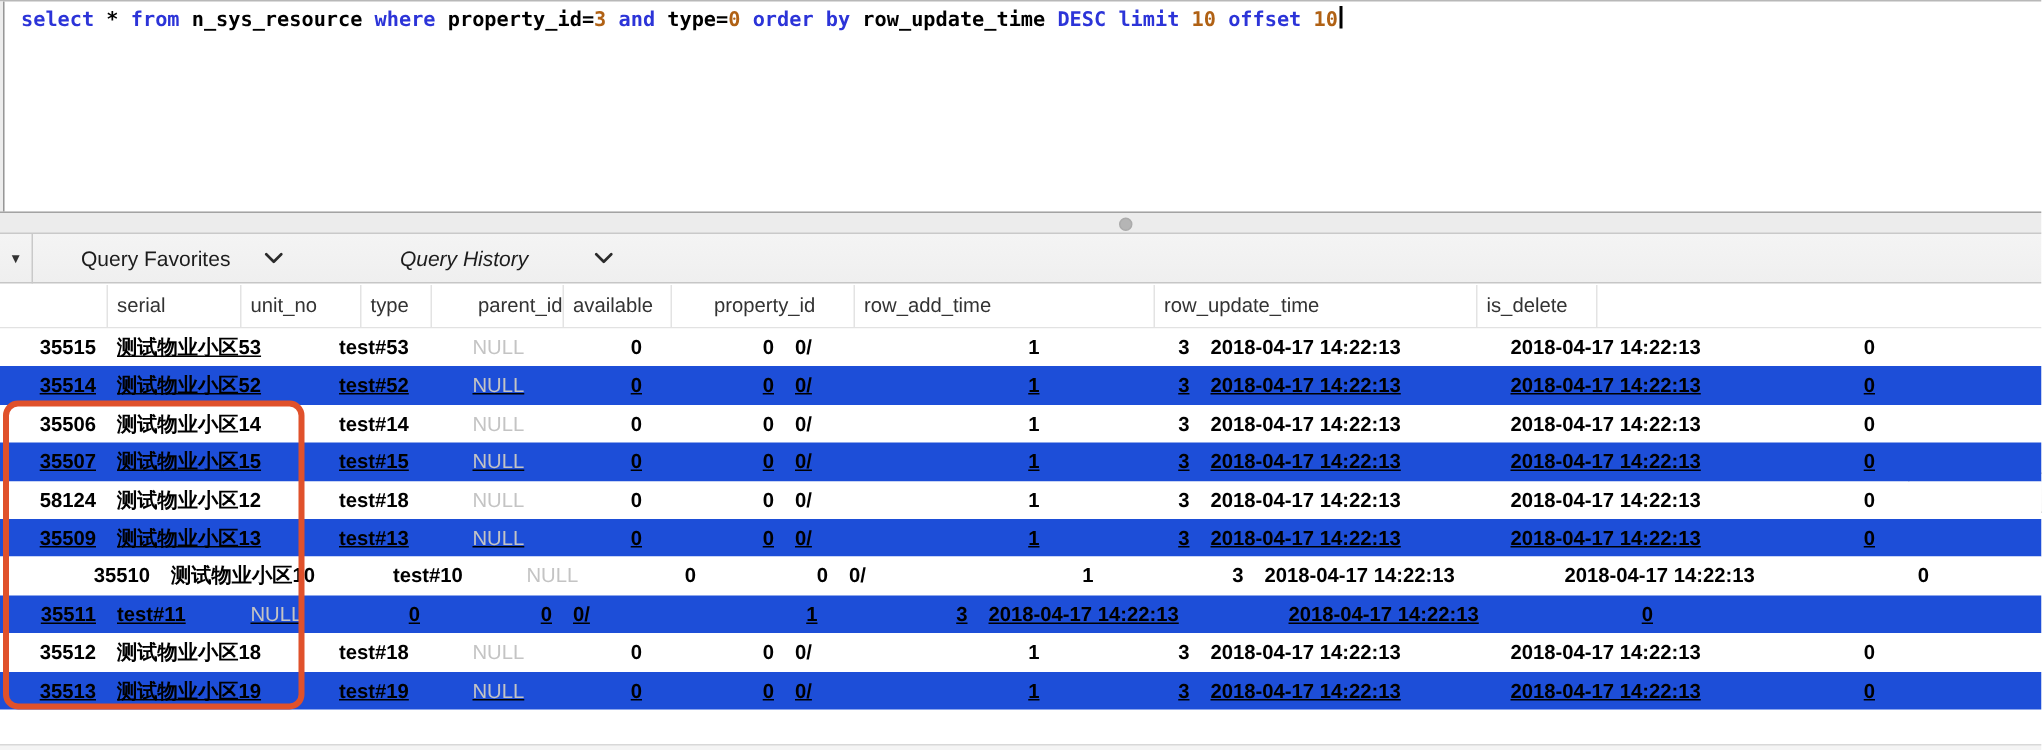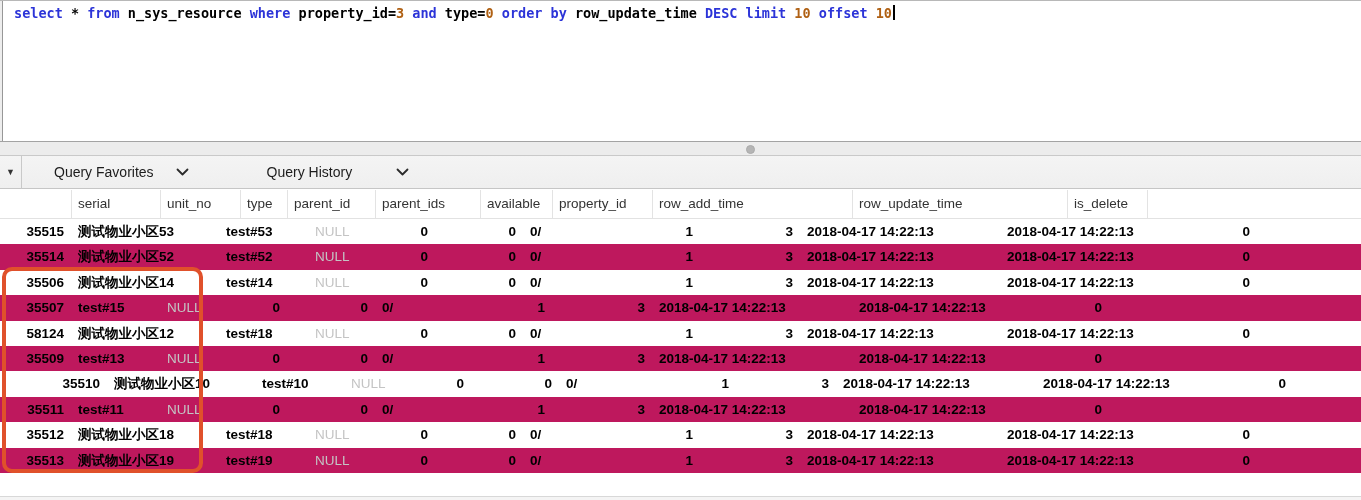--- a/index.html
+++ b/index.html
@@ -28,37 +28,37 @@
                   border-radius:50%; background:#b5b5b5; border:1px solid #ababab; }
 
   
   .toolbar { position:absolute; left:0; top:156px; width:1361px; height:33px;
              background:linear-gradient(#f4f4f4,#efefef); border-bottom:1px solid #c6c6c6;
              display:flex; align-items:center; }
   .tri-cell { width:22px; height:33px; display:flex; align-items:center; justify-content:center;
               border-right:1px solid #c9c9c9; font-size:9px; color:#333; }
   .tb-item { display:flex; align-items:center; font-size:14px; color:#1c1c1c; cursor:default; }
   .tb-fav { margin-left:32px;align-items:center; }
-  .tb-hist { margin-left:78px; }
+  .tb-hist { margin-left:78px;font-style:italic; }
   .chev { margin-left:22px; display:inline-flex; }
   .tb-hist .chev { margin-left:44px; }
   .run-btn { position:absolute; left:1272px; top:159px; width:170px; height:27px;
              background:linear-gradient(#fdfdfd,#f1f1f1); border:1px solid #a9a9a9;
              border-radius:5px; font-size:14px; color:#111; text-align:left;
              padding-left:70px; line-height:25px; }
 
   
   .results { position:absolute; left:0; top:190px; width:1361px; }
   .thead { display:flex; height:29px; background:#fff; border-bottom:1px solid #e2e2e2; }
   .hcell { height:28px; line-height:28px; font-size:13.5px; color:#333;
            padding-left:6px; border-right:1px solid #e3e3e3; overflow:hidden; white-space:nowrap; }
   .hcell.align-right { }
   .hcell-filler { flex:1; border-right:none; }
   .trow { display:flex; height:25.4px; background:#fff; }
-  .trow.striped { background:#be185d; }
+  .trow.striped { background:#1d4ed8;text-decoration:underline; }
   .tcell { height:25.4px; line-height:25.4px; font-size:13.5px; font-weight:bold; color:#000;
            padding-left:6px; overflow:hidden; white-space:nowrap; }
   .tcell.align-right { text-align:right; padding-right:8px; padding-left:18px; }
   .tcell.col-is_delete { padding-right:46px; }
   .tcell.null-val { color:#c4c4c4; font-weight:normal; }
 
   
   .highlight-box { position:absolute; left:2px; top:267px; width:201px; height:206px;
                    border:4.5px solid #e0512b; border-radius:10px; pointer-events:none; }
 
@@ -102,33 +102,32 @@
     </div>
     <button class="run-btn">Ru</button>
   </div>
 
   <div class="results">
     <div class="thead">
         <div class="hcell align-right" style="width: 72px;"></div>
         <div class="hcell align-left" style="width: 89px;">serial</div>
         <div class="hcell align-left" style="width: 80px;">unit_no</div>
         <div class="hcell align-right" style="width: 47px;">type</div>
-        <div class="hcell align-right" style="width: 88px;">parent_id</div>
-        <div class="hcell align-left" style="width: 105px;">parent_ids</div>
+        <div class="hcell align-right" style="width: 88px; text-align: right;">parent_id</div>
         <div class="hcell align-right" style="width: 72px;">available</div>
-        <div class="hcell align-right" style="width: 100px;">property_id</div>
+        <div class="hcell align-right" style="width: 100px; margin-left: 22px;">property_id</div>
         <div class="hcell align-left" style="width: 200px;">row_add_time</div>
         <div class="hcell align-left" style="width: 215px;">row_update_time</div>
         <div class="hcell align-right" style="width: 80px;">is_delete</div>
         <div class="hcell hcell-filler"></div>
       </div>
     <div>
         <div class="trow">
           <div class="tcell align-right col-id" style="width: 72px;">35515</div>
-          <div class="tcell align-left col-name" style="width: 148px;">测试物业小区53</div>
+          <div class="tcell align-left col-name" style="width: 148px; text-decoration: underline;">测试物业小区53</div>
           <div class="tcell align-left col-serial" style="width: 89px;">test#53</div>
           <div class="tcell align-left col-unit_no null-val" style="width: 80px;">NULL</div>
           <div class="tcell align-right col-type" style="width: 47px;">0</div>
           <div class="tcell align-right col-parent_id" style="width: 88px;">0</div>
           <div class="tcell align-left col-parent_ids" style="width: 105px;">0/</div>
           <div class="tcell align-right col-available" style="width: 72px;">1</div>
           <div class="tcell align-right col-property_id" style="width: 100px;">3</div>
           <div class="tcell align-left col-row_add_time" style="width: 200px;">2018-04-17 14:22:13</div>
           <div class="tcell align-left col-row_update_time" style="width: 215px;">2018-04-17 14:22:13</div>
           <div class="tcell align-right col-is_delete" style="width: 80px;">0</div>
@@ -156,20 +155,21 @@
           <div class="tcell align-right col-parent_id" style="width: 88px;">0</div>
           <div class="tcell align-left col-parent_ids" style="width: 105px;">0/</div>
           <div class="tcell align-right col-available" style="width: 72px;">1</div>
           <div class="tcell align-right col-property_id" style="width: 100px;">3</div>
           <div class="tcell align-left col-row_add_time" style="width: 200px;">2018-04-17 14:22:13</div>
           <div class="tcell align-left col-row_update_time" style="width: 215px;">2018-04-17 14:22:13</div>
           <div class="tcell align-right col-is_delete" style="width: 80px;">0</div>
         </div>
         <div class="trow striped">
           <div class="tcell align-right col-id" style="width: 72px;">35507</div>
+          <div class="tcell align-left col-name" style="width: 148px;">测试物业小区15</div>
           <div class="tcell align-left col-serial" style="width: 89px;">test#15</div>
           <div class="tcell align-left col-unit_no null-val" style="width: 80px;">NULL</div>
           <div class="tcell align-right col-type" style="width: 47px;">0</div>
           <div class="tcell align-right col-parent_id" style="width: 88px;">0</div>
           <div class="tcell align-left col-parent_ids" style="width: 105px;">0/</div>
           <div class="tcell align-right col-available" style="width: 72px;">1</div>
           <div class="tcell align-right col-property_id" style="width: 100px;">3</div>
           <div class="tcell align-left col-row_add_time" style="width: 200px;">2018-04-17 14:22:13</div>
           <div class="tcell align-left col-row_update_time" style="width: 215px;">2018-04-17 14:22:13</div>
           <div class="tcell align-right col-is_delete" style="width: 80px;">0</div>
@@ -183,20 +183,21 @@
           <div class="tcell align-right col-parent_id" style="width: 88px;">0</div>
           <div class="tcell align-left col-parent_ids" style="width: 105px;">0/</div>
           <div class="tcell align-right col-available" style="width: 72px;">1</div>
           <div class="tcell align-right col-property_id" style="width: 100px;">3</div>
           <div class="tcell align-left col-row_add_time" style="width: 200px;">2018-04-17 14:22:13</div>
           <div class="tcell align-left col-row_update_time" style="width: 215px;">2018-04-17 14:22:13</div>
           <div class="tcell align-right col-is_delete" style="width: 80px;">0</div>
         </div>
         <div class="trow striped">
           <div class="tcell align-right col-id" style="width: 72px;">35509</div>
+          <div class="tcell align-left col-name" style="width: 148px;">测试物业小区13</div>
           <div class="tcell align-left col-serial" style="width: 89px;">test#13</div>
           <div class="tcell align-left col-unit_no null-val" style="width: 80px;">NULL</div>
           <div class="tcell align-right col-type" style="width: 47px;">0</div>
           <div class="tcell align-right col-parent_id" style="width: 88px;">0</div>
           <div class="tcell align-left col-parent_ids" style="width: 105px;">0/</div>
           <div class="tcell align-right col-available" style="width: 72px;">1</div>
           <div class="tcell align-right col-property_id" style="width: 100px;">3</div>
           <div class="tcell align-left col-row_add_time" style="width: 200px;">2018-04-17 14:22:13</div>
           <div class="tcell align-left col-row_update_time" style="width: 215px;">2018-04-17 14:22:13</div>
           <div class="tcell align-right col-is_delete" style="width: 80px;">0</div>

